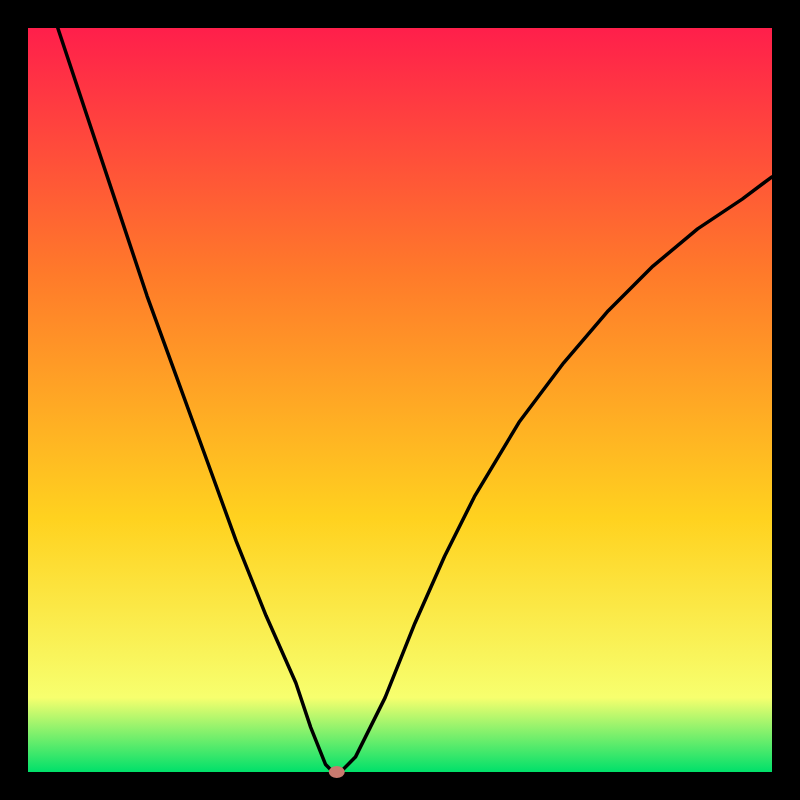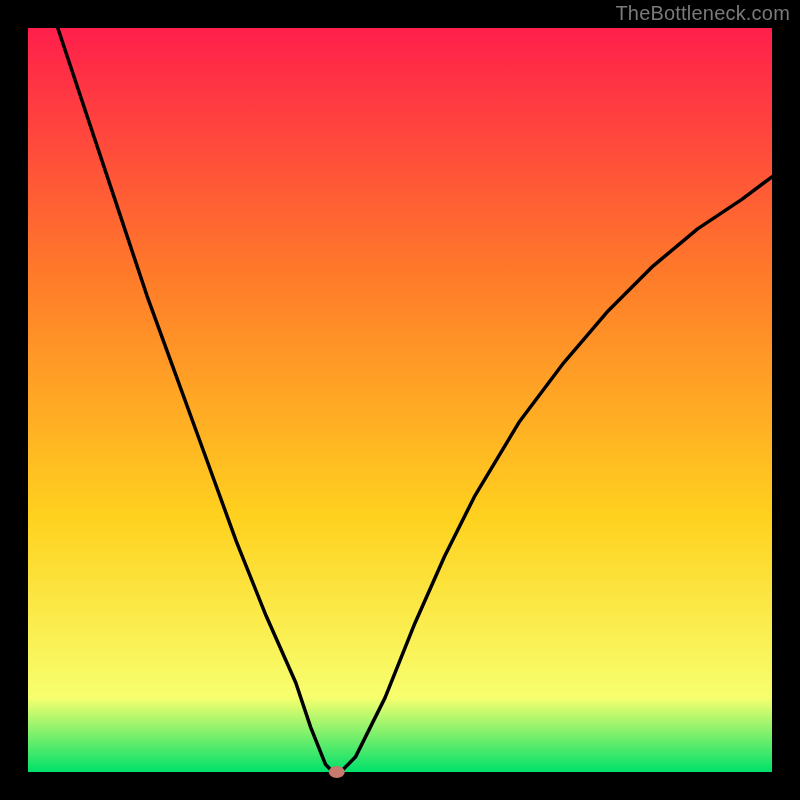--- a/index.html
+++ b/index.html
@@ -21,21 +21,20 @@
     font-size: 20px;
     font-weight: 500;
     letter-spacing: 0.2px;
   }
   svg { display: block; }
 </style>
 </head>
 <body>
 
 <div class="wrap">
-  <div class="watermark">TheBottleneck.com</div>
   <svg id="chart" width="800" height="800" viewBox="0 0 800 800">
       <defs>
         <linearGradient id="bg-grad" x1="0" y1="0" x2="0" y2="1">
           <stop offset="0%" stop-color="#ff1f4b"></stop>
           <stop offset="33%" stop-color="#ff7a2a"></stop>
           <stop offset="66%" stop-color="#ffd21f"></stop>
           <stop offset="90%" stop-color="#f7ff6e"></stop>
           <stop offset="100%" stop-color="#00e06a"></stop>
         </linearGradient>
       </defs>

